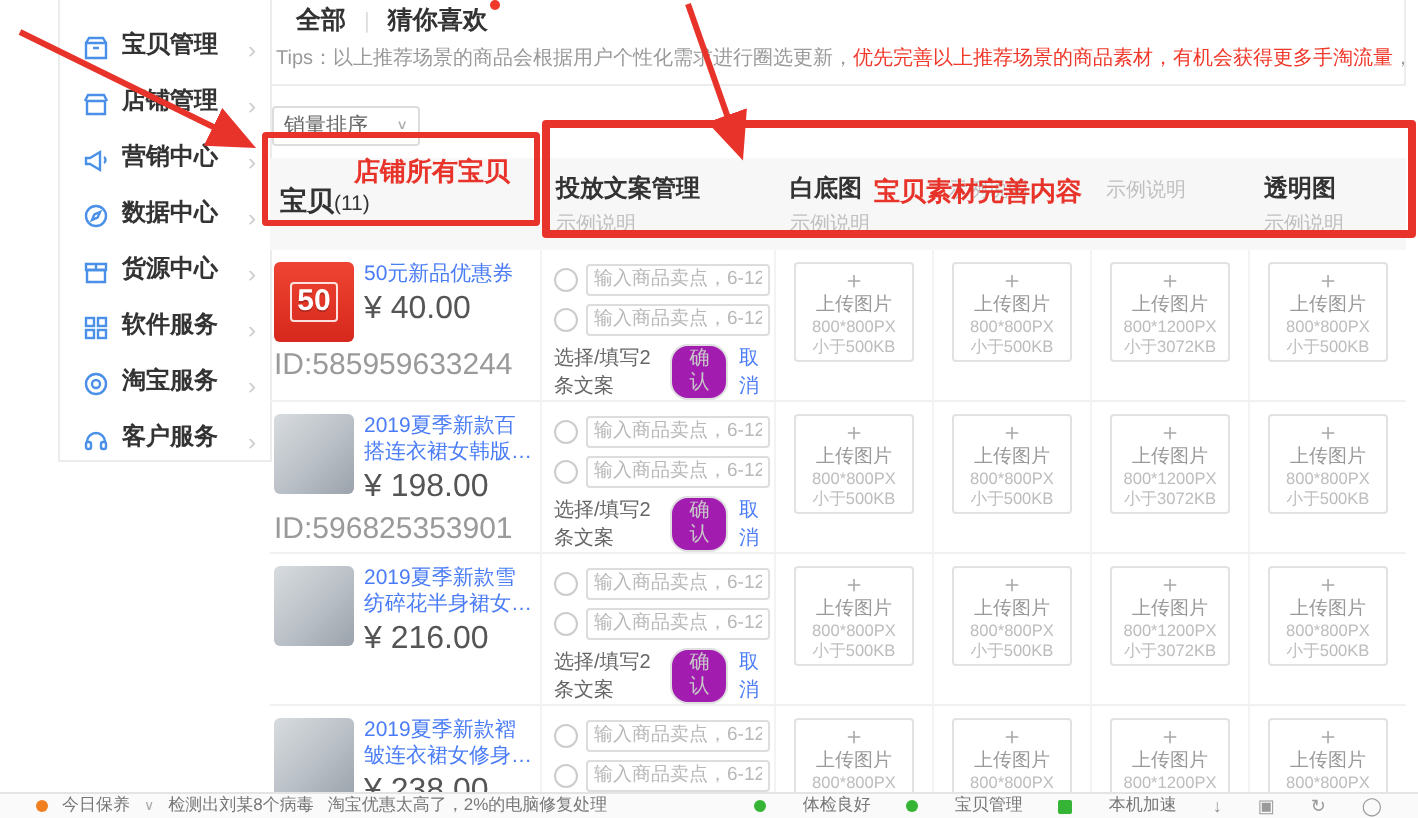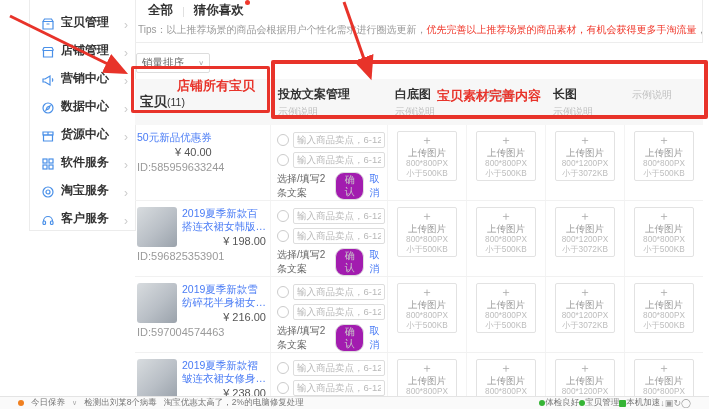--- a/index.html
+++ b/index.html
@@ -49,22 +49,22 @@
   .pcell{padding:6px 4px 0 2px;}
   .pmain{display:flex;gap:5px;}
   .pimg{width:40px;height:40px;flex:0 0 40px;border-radius:3px;overflow:hidden;cursor:pointer;}
   .pimg.photo{background:linear-gradient(135deg,#d8dcdf 0%,#b9bfc6 55%,#9aa2ab 100%);}
   .pimg.coupon{background:linear-gradient(180deg,#ef4433,#d6281c);display:flex;align-items:center;justify-content:center;}
   .badge{color:#fff;font-weight:bold;font-size:15px;text-shadow:0 1px 0 rgba(0,0,0,.2);
          border:1px solid rgba(255,255,255,.85);padding:0 3px;border-radius:2px;line-height:1.2;}
   .pinfo{min-width:0;}
   .ptitle{display:-webkit-box;-webkit-line-clamp:2;-webkit-box-orient:vertical;overflow:hidden;
           font-size:10.5px;line-height:1.25;color:#4a7cf5;cursor:pointer;text-decoration:none;}
-  .pprice{margin-top:2px;font-size:11px;color:#555;text-align:right;}
-  .pid{margin-top:3px;font-size:11px;color:#9a9a9a;}
+  .pprice{margin-top:2px;font-size:16px;color:#555;}
+  .pid{margin-top:3px;font-size:15px;color:#9a9a9a;}
 
   .ccell{padding:7px 4px 0 6px;}
   .c-line{display:flex;align-items:center;gap:4px;margin-bottom:4px;}
   .chk{width:10px;height:10px;border:1px solid #ccc;border-radius:50%;background:#fff;flex:0 0 10px;cursor:pointer;}
   .c-input{width:84px;height:14px;border:1px solid #ddd;border-radius:2px;font-size:9.5px;padding:0 3px;color:#666;}
   .c-input::placeholder{color:#b8b8b8;}
   .c-actions{display:flex;align-items:center;gap:5px;margin-top:3px;}
   .c-hint{font-size:10px;color:#666;}
   .c-confirm{font-size:10px;color:#c8c8c8;border:1px solid #e0e0e0;border-radius:9px;background:#a21caf;
              padding:1px 7px;line-height:1.2;cursor:pointer;}
@@ -76,21 +76,21 @@
   .ulabel{font-size:9.5px;color:#999;line-height:1.2;}
   .uspec{font-size:9px;color:#bdbdbd;line-height:1.15;transform:scale(.92);}
 
   
   .taskbar{position:absolute;left:0;bottom:0;width:709px;height:13px;background:#fafafa;
            border-top:1px solid #e4e4e4;display:flex;align-items:center;gap:7px;padding:0 18px;
            box-sizing:border-box;font-size:8.5px;color:#777;z-index:40;white-space:nowrap;overflow:hidden;}
   .tb-dot{width:6px;height:6px;border-radius:50%;display:inline-block;flex:0 0 6px;}
   .tb-sq{width:7px;height:7px;display:inline-block;flex:0 0 7px;border-radius:1px;}
   .o{background:#f08020;} .g{background:#35b435;}
-  .tb-right{margin-left:auto;display:flex;align-items:center;gap:0;}
+  .tb-right{margin-left:auto;display:flex;align-items:center;gap:18px;}
   .tb-ico{color:#9a9a9a;font-size:9px;}
   .tb-caret{color:#aaa;font-size:7px;}
 
   
   .ann-svg{position:absolute;left:0;top:0;width:709px;height:409px;pointer-events:none;z-index:50;}
   .ann-box{position:absolute;border:3px solid #e8332a;border-radius:2px;z-index:50;pointer-events:none;}
   .box1{left:131px;top:66px;width:139px;height:47px;box-sizing:border-box;}
   .box2{left:271px;top:60px;width:437px;height:59px;border-width:4px;box-sizing:border-box;}
   .ann-label{position:absolute;color:#e8332a;font-weight:bold;font-size:13px;z-index:51;pointer-events:none;}
   .lbl1{left:177px;top:77px;font-family:Liberation Mono, monospace;}
@@ -215,32 +215,35 @@
           <a class="th-s">示例说明</a>
         </div>
         <div class="th">
           <div class="th-t">白底图</div>
           <a class="th-s">示例说明</a>
         </div>
         <div class="th">
           <a class="th-s">示例说明</a>
         </div>
         <div class="th">
-          <div class="th-t">长图</div>
           <a class="th-s">示例说明</a>
         </div>
         <div class="th">
+          <div class="th-t">透明图</div>
           <a class="th-s">示例说明</a>
         </div>
       </div>
 
       <div>
         <div class="grid trow">
           <div class="cell pcell">
             <div class="pmain">
+              <div class="pimg coupon">
+                  <span class="badge">50</span>
+                </div>
               <div class="pinfo">
                 <a class="ptitle">50元新品优惠券</a>
                 <div class="pprice">¥ 40.00</div>
               </div>
             </div>
             <div class="pid">ID:585959633244</div>
           </div>
           <div class="cell ccell">
             <div class="c-line">
               <span class="chk"></span>
@@ -352,21 +355,20 @@
 
         <div class="grid trow">
           <div class="cell pcell">
             <div class="pmain">
               <div class="pimg photo"></div>
               <div class="pinfo">
                 <a class="ptitle">2019夏季新款雪纺碎花半身裙女中长款韩版百</a>
                 <div class="pprice">¥ 216.00</div>
               </div>
             </div>
-            <div class="pid">ID:597004574463</div>
           </div>
           <div class="cell ccell">
             <div class="c-line">
               <span class="chk"></span>
               <input class="c-input" placeholder="输入商品卖点，6-12字" style="">
             </div>
             <div class="c-line">
               <span class="chk"></span>
               <input class="c-input" placeholder="输入商品卖点，6-12字" style="">
             </div>

